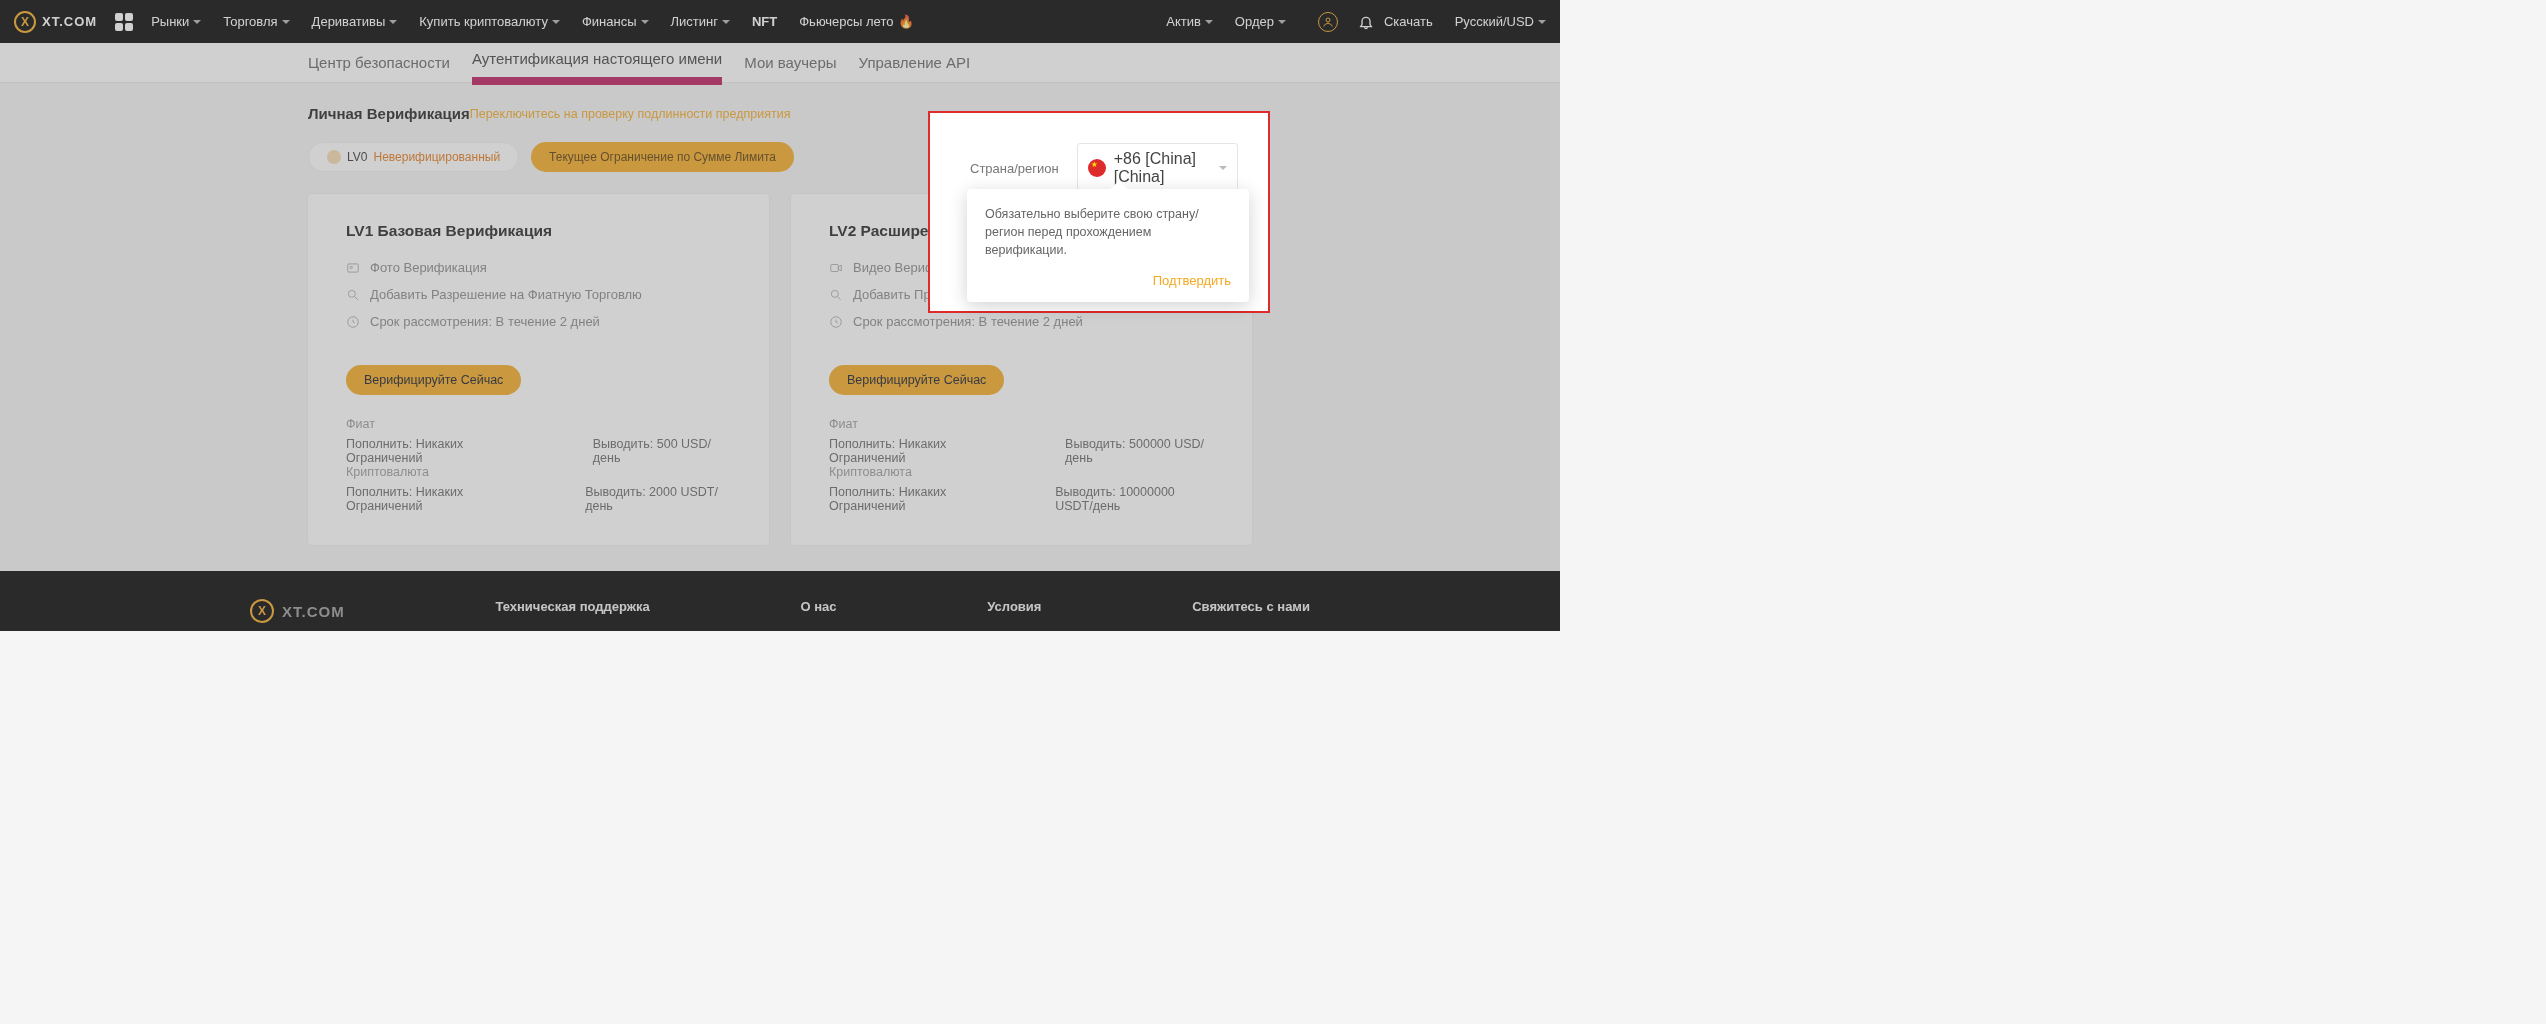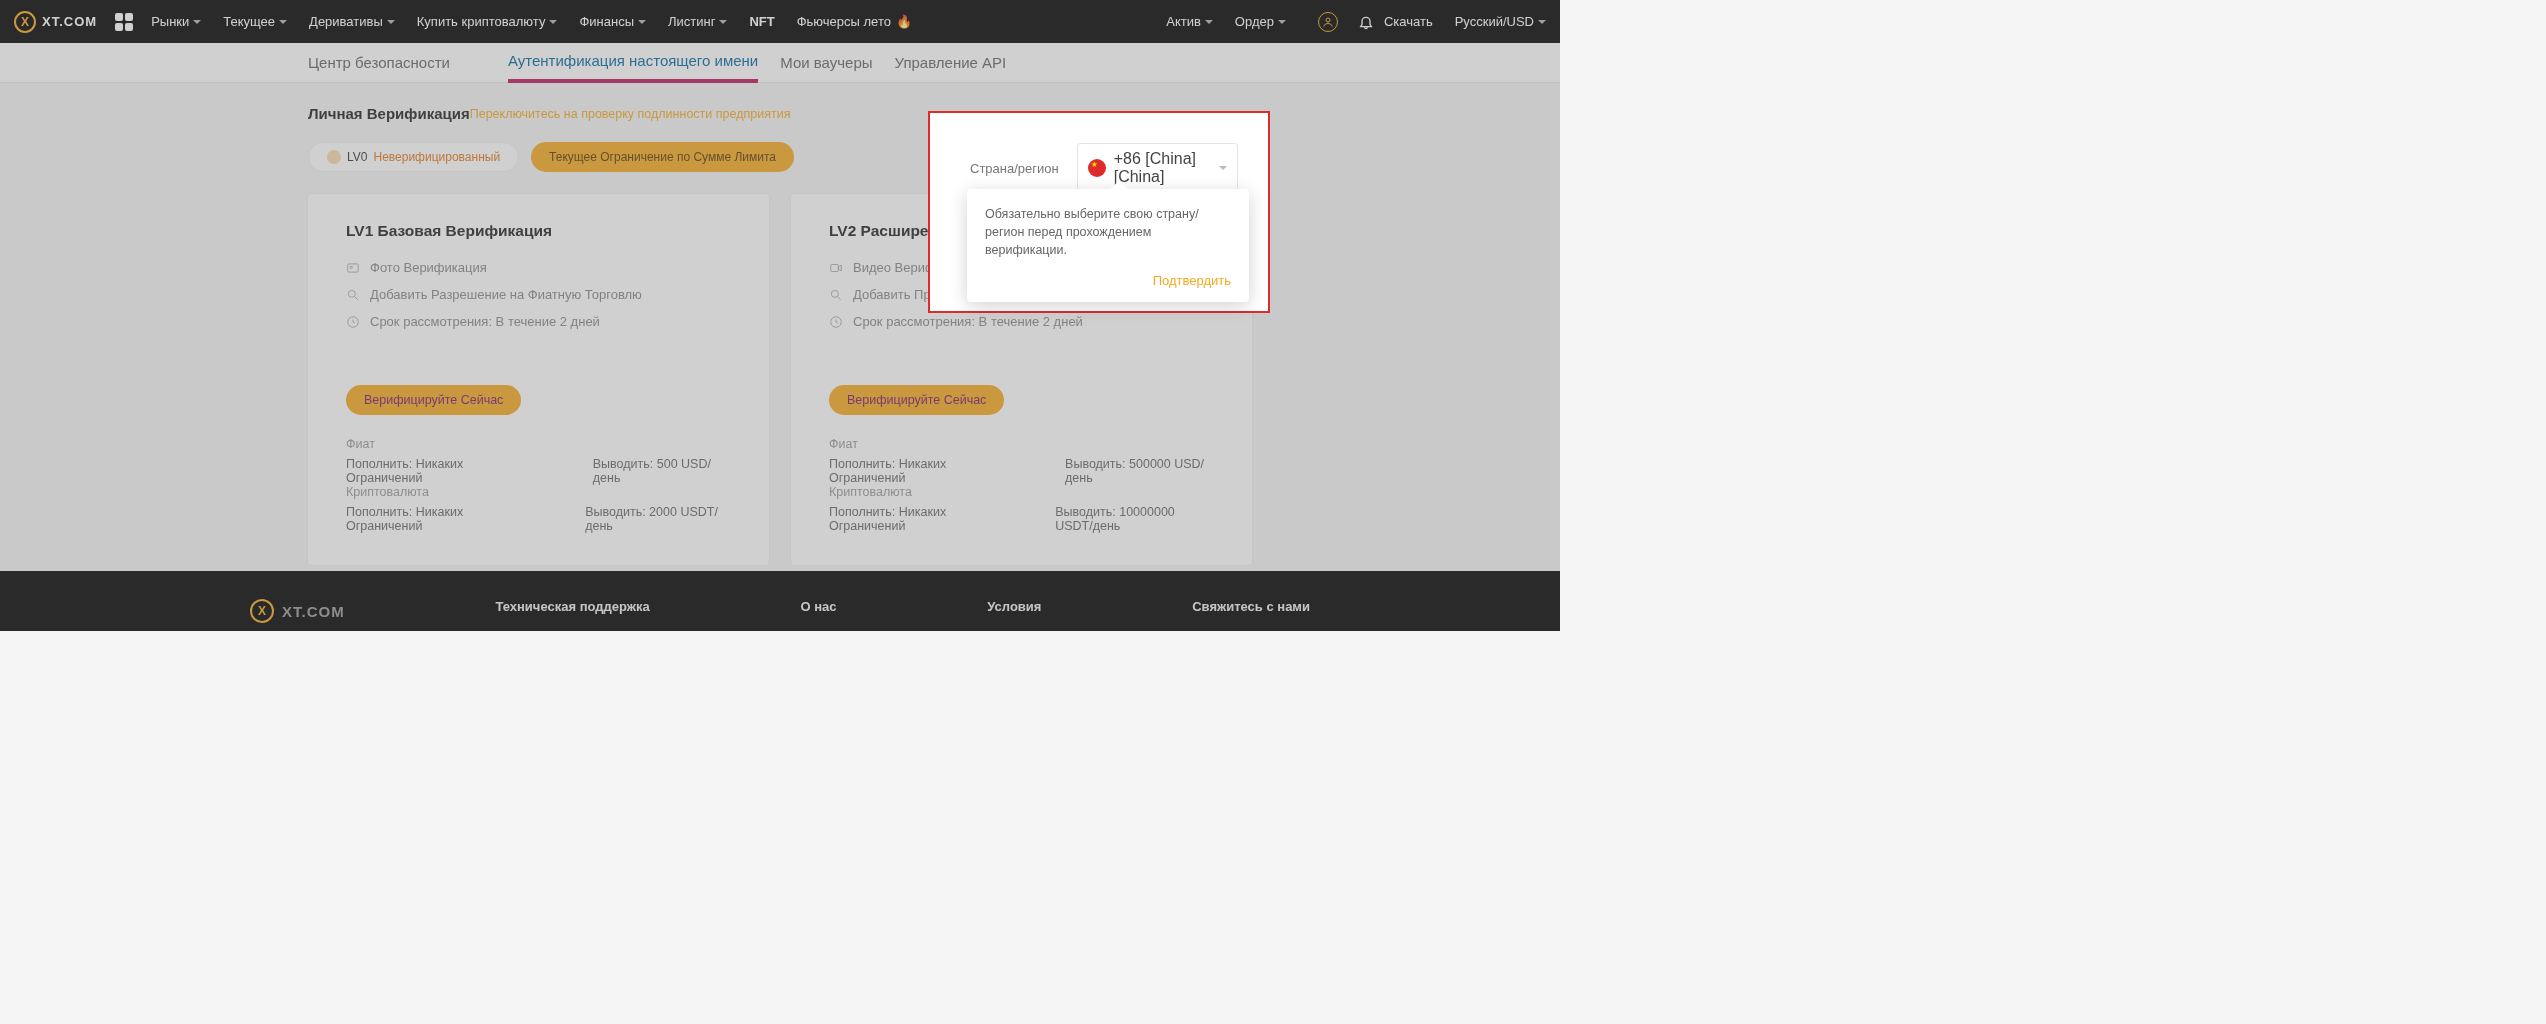--- a/index.html
+++ b/index.html
@@ -12,38 +12,38 @@
 .nav-item { display:flex; align-items:center; margin-right:22px; cursor:pointer; color:#fff; white-space:nowrap; }
 .nav-item .caret { margin-left:4px; opacity:.7; }
 .caret { width:0; height:0; border-left:4px solid transparent; border-right:4px solid transparent; border-top:4px solid currentColor; display:inline-block; }
 .nav-fire { display:flex; align-items:center; gap:5px; }
 .spacer { flex:1; }
 .user-icon { width:20px; height:20px; border:1.5px solid #f5a921; border-radius:50%; display:flex; align-items:center; justify-content:center; margin:0 10px; }
 .user-icon svg { width:12px; height:12px; stroke:#f5a921; fill:none; stroke-width:2; }
 .bell { width:16px; height:16px; margin:0 10px; }
 .subnav { background:#fff; height:40px; border-bottom:1px solid #e8e8e8; display:flex; align-items:center; padding-left:308px; font-size:15px; color:#666; }
 .subnav-item { margin-right:22px; padding:10px 0; cursor:pointer; }
-.subnav-item.active { color:#0369a1; border-bottom:4px solid #be185d;margin-left:36px; }
+.subnav-item.active { color:#404040; border-bottom:8px solid #be185d; }
 .page { padding:22px 308px 40px; }
 .pv-head { display:flex; align-items:center; font-size:14px; margin-bottom:20px; }
 .pv-head b { color:#222; font-size:15px; }
 .pv-switch { color:#f5a921; font-size:12.5px; cursor:pointer; }
 .badges { display:flex; gap:12px; margin-bottom:22px; }
 .badge { border-radius:18px; padding:7px 18px; font-size:12px; display:flex; align-items:center; gap:6px; }
 .badge.lv0 { background:#fff; border:1px solid #eee;text-align:right; }
 .badge.lv0 .dot { width:14px; height:14px; border-radius:50%; background:#f8d9b0; display:inline-block; }
 .badge.lv0 .lvl { color:#333; }
 .badge.lv0 .stat { color:#e47a19; }
 .badge.limit { background:#f5a921; color:#593b07; }
 .cards { display:flex; gap:22px; }
 .card { background:#fff; border-radius:4px; padding:28px 38px 32px; flex:1; box-shadow:0 0 0 1px #eee; }
 .card h3 { font-size:15.5px; color:#222; margin-bottom:20px; font-weight:bold; }
 .feat { display:flex; align-items:center; gap:10px; color:#888; font-size:13px; margin-bottom:12px; }
 .feat-icon { width:14px; height:14px; stroke:#aaa; fill:none; stroke-width:1.6; display:inline-block; }
-.verify-btn { background:#f5a921; color:#701a75; border:none; border-radius:18px; padding:8px 18px; font-size:12.5px; margin:44px 0 22px; cursor:pointer; }
+.verify-btn { background:#f5a921; color:#0f172a; border:none; border-radius:18px; padding:8px 18px; font-size:12.5px; margin:24px 0 22px; cursor:pointer; }
 .sec-label { color:#999; font-size:12.5px; display:block; margin-bottom:6px; }
 .limits { display:flex; gap:60px; color:#666; font-size:12.5px; }
 .footer { background:#000; color:#ccc; padding:28px 0; display:flex; justify-content:space-between; padding-left:250px; padding-right:250px; position:absolute; bottom:0; left:0; right:0; height:60px; align-items:flex-start; }
 .footer .fcol { font-size:13px; font-weight:bold; color:#eee; }
 .footer-logo { display:flex; align-items:center; gap:8px; }
 .footer-logo .ring { width:24px; height:24px; border:2px solid #f5a921; border-radius:50%; display:flex; align-items:center; justify-content:center; color:#f5a921; font-weight:bold; font-size:12px; }
 .footer-logo .txt { color:#999; font-weight:bold; letter-spacing:1px; font-size:15px; }
 .overlay { position:absolute; inset:0; background:rgba(120,120,120,.35); }
 .highlight-box { position:absolute; top:111px; left:928px; width:342px; height:202px; border:2px solid #de2b2b; background:#fff; }
 .country-row { display:flex; align-items:center; gap:18px; padding:30px 30px 0 40px; font-size:13px; }
@@ -73,21 +73,21 @@
       <span></span>
       <span></span>
       <span></span>
       <span></span>
     </div>
   <div class="nav-item">
       <span>Рынки</span>
       <span class="caret"></span>
     </div>
   <div class="nav-item">
-      <span>Текущее</span>
+      <span>Торговля</span>
       <span class="caret"></span>
     </div>
   <div class="nav-item">
       <span>Деривативы</span>
       <span class="caret"></span>
     </div>
   <div class="nav-item">
       <span>Купить криптовалюту</span>
       <span class="caret"></span>
     </div>

